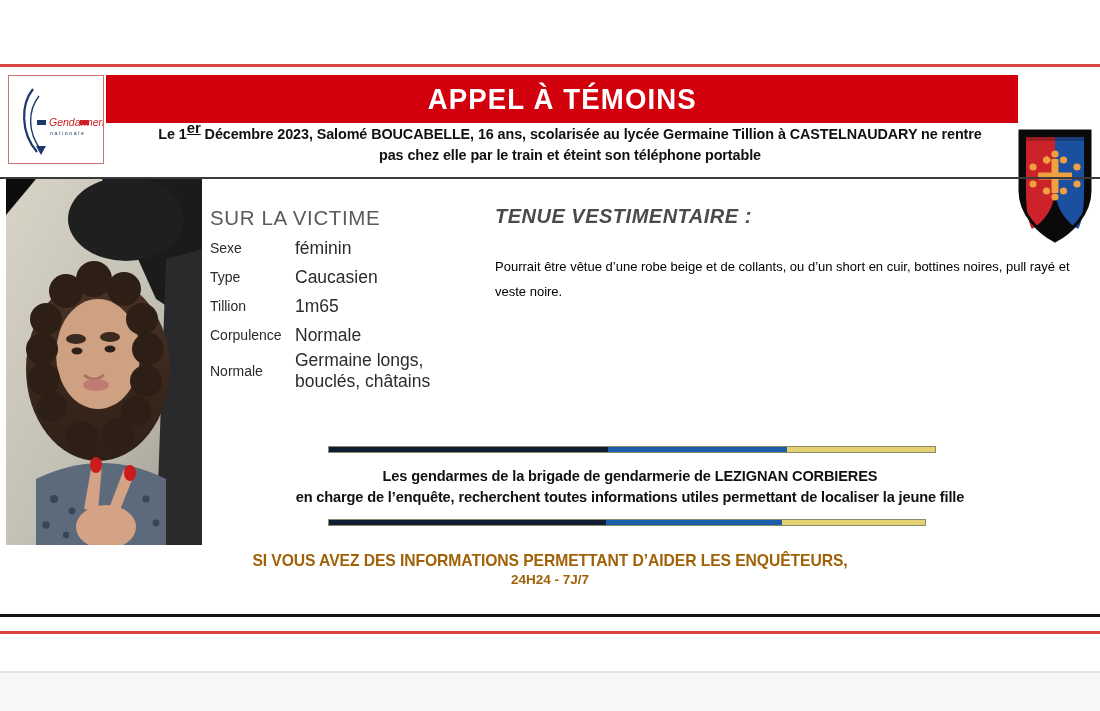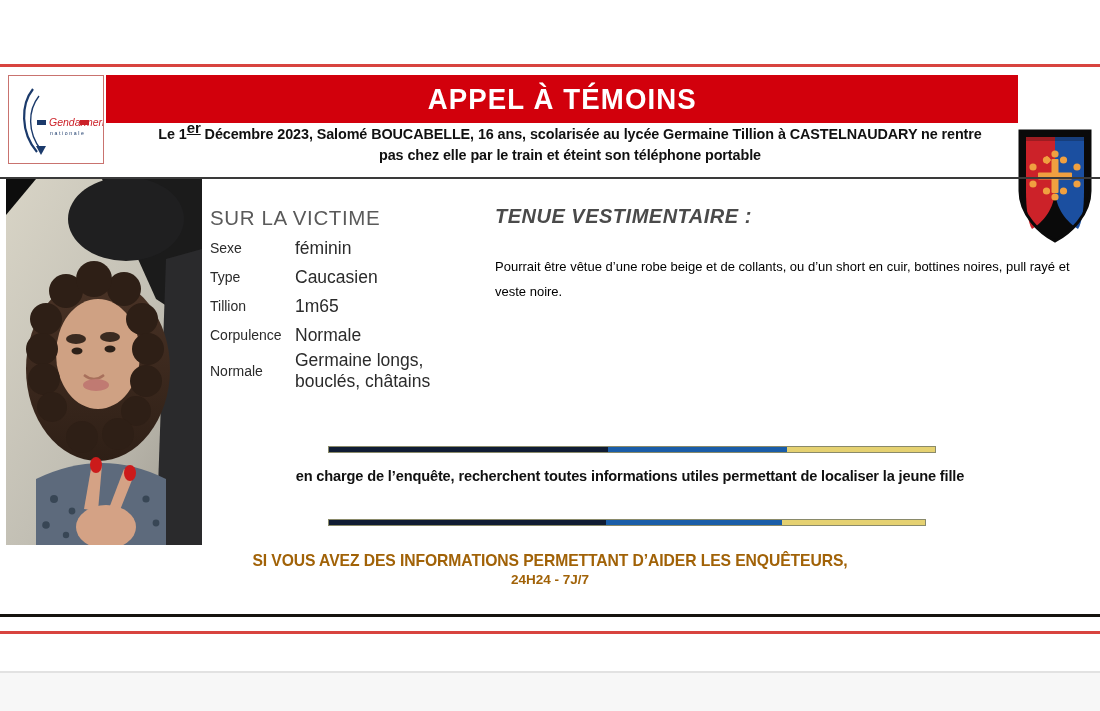--- a/index.html
+++ b/index.html
@@ -402,20 +402,21 @@
     <div class="clothing-text">Pourrait être vêtue d’une robe beige et de collants, ou  d’un short en cuir, bottines noires, pull rayé et veste noire.</div>
   </div>
 
   <div class="tribar tribar-top">
     <div class="seg navy" style="width:46%"></div>
     <div class="seg blue" style="width:29.5%"></div>
     <div class="seg gold" style="width:24.5%"></div>
   </div>
 
   <div class="gend-text">
+    <div>Les gendarmes de la brigade de gendarmerie de LEZIGNAN CORBIERES</div>
     <div>en charge de l’enquête, recherchent toutes informations utiles permettant de localiser la jeune fille</div>
   </div>
 
   <div class="tribar tribar-bottom">
     <div class="seg navy" style="width:46.5%"></div>
     <div class="seg blue" style="width:29.5%"></div>
     <div class="seg gold" style="width:24%"></div>
   </div>
 
   <div class="contact">

